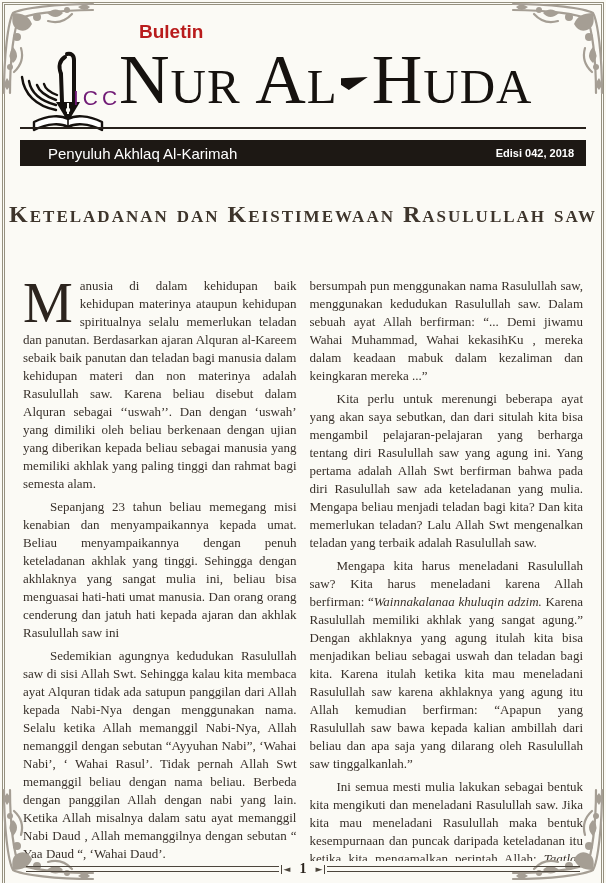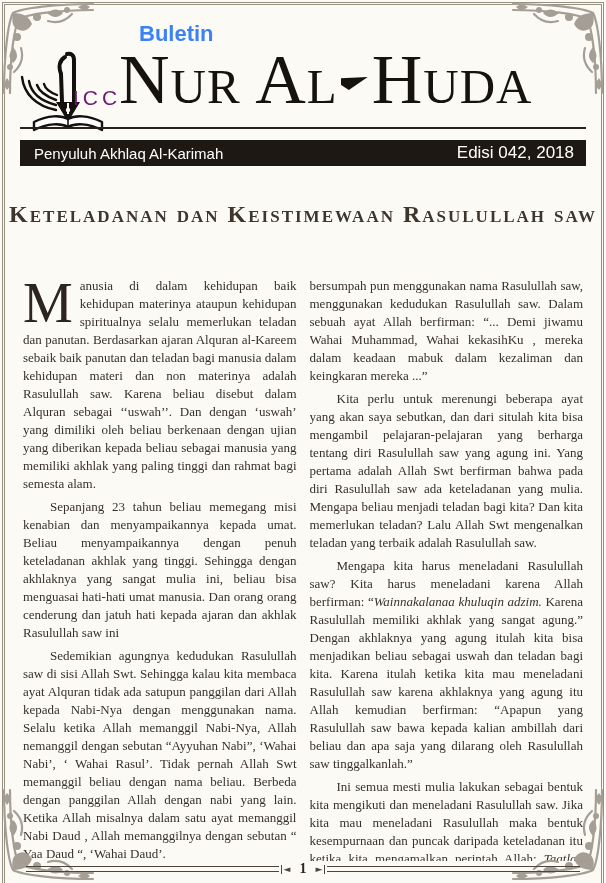--- a/index.html
+++ b/index.html
@@ -24,21 +24,21 @@
   
   .logo-box { position:absolute; left:16px; top:50px; width:122px; height:88px; }
   .logo-text {
     position:absolute; left:57px; top:36px;
     font-family:"Liberation Sans", sans-serif; font-weight:normal;
     font-size:21px; letter-spacing:4px; color:#701a75;
   }
   .kicker {
     position:absolute; left:139px; top:21px;
     font-family:"Liberation Sans", sans-serif; font-weight:bold;
-    font-size:22px; color:#3b82f6;
+    font-size:19px; color:#b91c1c;
   }
   .tagline {
     position:absolute; left:303px; top:20px; white-space:nowrap;
     font-family:"Liberation Sans", sans-serif; font-size:17px; color:#241f1b;
   }
   .masthead {
     position:absolute; left:108px; top:34px; margin:11px; white-space:nowrap;
     font-family:"Liberation Serif", serif; font-weight:normal;
     font-variant-caps:small-caps; font-size:70px; line-height:1;
     letter-spacing:1px; color:#16120f;
@@ -48,22 +48,22 @@
     clip-path:polygon(0 10%, 100% 0, 30% 100%, 0 60%);
     vertical-align:13px; margin:0 4px 0 3px;
   }
   .header-rule { position:absolute; left:20px; top:127px; width:566px; height:2px; background:#27211c; }
   .bar {
     position:absolute; left:20px; top:140px; width:566px; height:26px;
     background:#1d1814; color:#ffffff; display:flex; align-items:center;
     justify-content:space-between; box-sizing:border-box; padding:0 12px 0 14px;
     font-family:"Liberation Sans", sans-serif;
   }
-  .bar-left  { font-size:15px; }
-  .bar-right { font-size:17px; font-weight:normal; }
+  .bar-left  { font-size:15px;margin-left:14px; }
+  .bar-right { font-size:11px; font-weight:bold; }
 
   
   .article-title {
     position:absolute; left:0; right:0; top:201px; margin:0; text-align:center;
     font-family:"Liberation Serif", serif; font-weight:bold;
     font-variant-caps:small-caps; font-size:24px; letter-spacing:2px; color:#3e352c;
   }
   .columns {
     position:absolute; left:23px; right:23px; top:277px; bottom:22px;
     display:flex; gap:13px;

